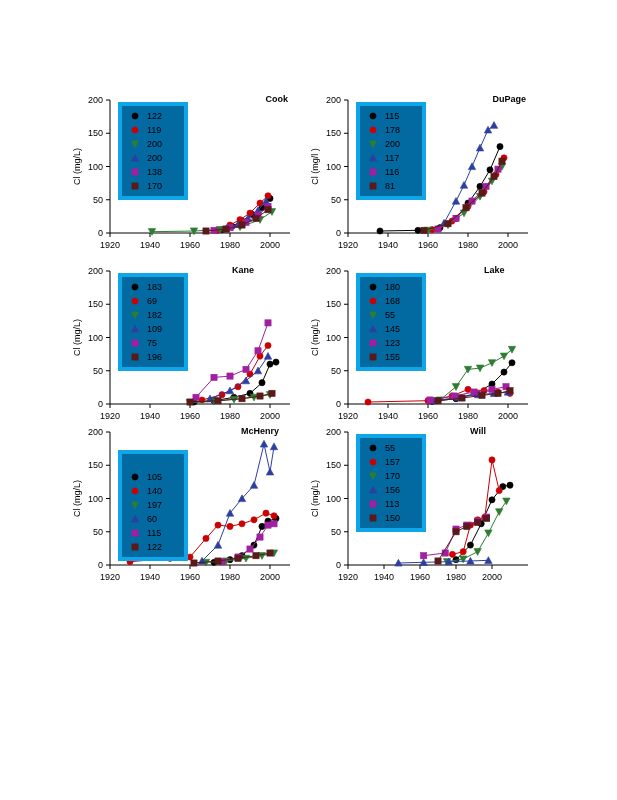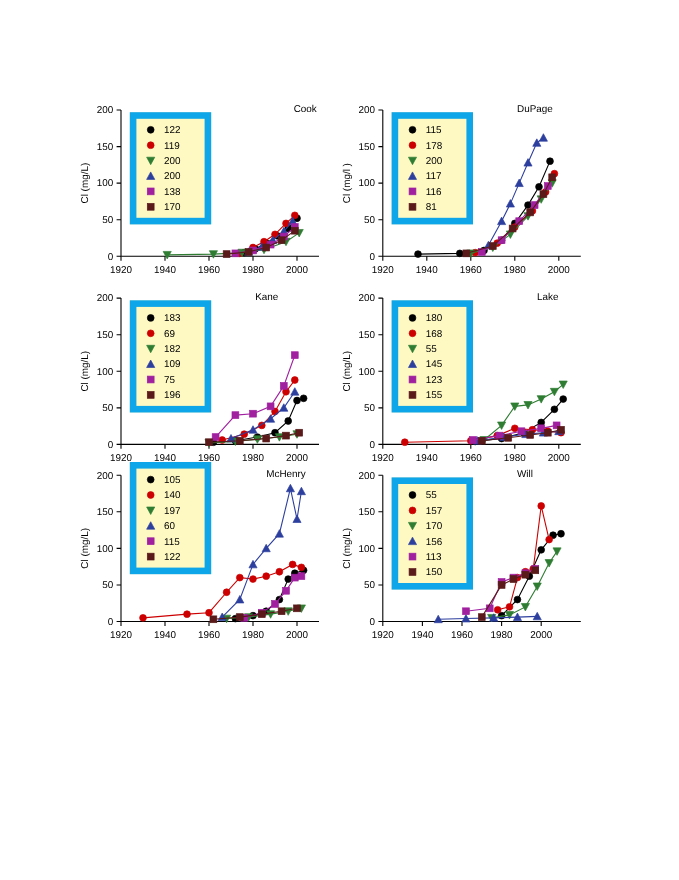--- a/index.html
+++ b/index.html
@@ -1,20 +1,20 @@
 <!DOCTYPE html>
 <html><head>
 <meta charset="utf-8">
 <style>
   html,body{margin:0;padding:0;background:#ffffff;}
   body{width:617px;height:800px;font-family:"Liberation Sans",sans-serif;color:#000;}
   #sheet{position:relative;width:617px;height:800px;}
   .panel{position:absolute;}
-  .plot-title{position:absolute;font-size:9px;font-weight:normal;color:#000;}
-  .legend{position:absolute;border:6px solid #0ea5e9;background:#fef9c3;}
+  .plot-title{position:absolute;font-size:9px;font-weight:bold;color:#000;}
+  .legend{position:absolute;border:4px solid #0ea5e9;background:#0369a1;}
   .legend-row{display:flex;align-items:center;height:14px;padding-left:5px;}
   .legend-sym{width:16px;display:flex;justify-content:center;align-items:center;}
   .legend-label{font-size:9px;margin-left:4px;color:#000;}
   svg{display:block;}
 </style>
 </head>
 <body>
 
 <div id="sheet">
     <div class="panel" style="left: 55px; top: 88px; width: 250px; height: 175px;">
@@ -219,21 +219,21 @@
         <g>
           <polyline points="131.0,142.3 155.0,135.7 173.0,119.7 189.0,105.1 201.0,88.5 209.0,73.2" fill="none" stroke="#5a1a1a" stroke-width="1"></polyline>
           <rect x="127.9" y="139.24" width="6.2" height="6.2" fill="#5a1a1a" stroke="#5a1a1a" stroke-width="0.6"></rect>
           <rect x="151.9" y="132.59" width="6.2" height="6.2" fill="#5a1a1a" stroke="#5a1a1a" stroke-width="0.6"></rect>
           <rect x="169.9" y="116.63000000000001" width="6.2" height="6.2" fill="#5a1a1a" stroke="#5a1a1a" stroke-width="0.6"></rect>
           <rect x="185.9" y="102" width="6.2" height="6.2" fill="#5a1a1a" stroke="#5a1a1a" stroke-width="0.6"></rect>
           <rect x="197.9" y="85.375" width="6.2" height="6.2" fill="#5a1a1a" stroke="#5a1a1a" stroke-width="0.6"></rect>
           <rect x="205.9" y="70.08" width="6.2" height="6.2" fill="#5a1a1a" stroke="#5a1a1a" stroke-width="0.6"></rect>
         </g>
       </svg>
-      <div class="plot-title" style="left: 177px; top: 6px; width: 56px; text-align: left;">DuPage</div>
+      <div class="plot-title" style="left: 177px; top: 6px; width: 56px; text-align: right;">DuPage</div>
       <div class="legend" style="left: 63px; top: 14px; width: 62px; padding-top: 3px; padding-bottom: 3px;">
         <div class="legend-row">
           <span class="legend-sym">
             <svg width="12" height="12">
               <circle cx="6" cy="6" r="3.1" fill="#000000" stroke="#000000" stroke-width="0.6"></circle>
             </svg>
           </span>
           <span class="legend-label">115</span>
         </div>
         <div class="legend-row">
@@ -478,21 +478,21 @@
         </g>
         <g>
           <polyline points="145.0,141.7 169.0,139.0 189.0,136.4 205.0,134.4 217.0,131.7" fill="none" stroke="#5a1a1a" stroke-width="1"></polyline>
           <rect x="141.9" y="138.57500000000002" width="6.2" height="6.2" fill="#5a1a1a" stroke="#5a1a1a" stroke-width="0.6"></rect>
           <rect x="165.9" y="135.915" width="6.2" height="6.2" fill="#5a1a1a" stroke="#5a1a1a" stroke-width="0.6"></rect>
           <rect x="185.9" y="133.255" width="6.2" height="6.2" fill="#5a1a1a" stroke="#5a1a1a" stroke-width="0.6"></rect>
           <rect x="201.9" y="131.26000000000002" width="6.2" height="6.2" fill="#5a1a1a" stroke="#5a1a1a" stroke-width="0.6"></rect>
           <rect x="213.9" y="128.6" width="6.2" height="6.2" fill="#5a1a1a" stroke="#5a1a1a" stroke-width="0.6"></rect>
         </g>
       </svg>
-      <div class="plot-title" style="left: 177px; top: 6px; width: 56px; text-align: center;">Lake</div>
+      <div class="plot-title" style="left: 191px; top: 6px; width: 56px; text-align: left;">Lake</div>
       <div class="legend" style="left: 63px; top: 14px; width: 62px; padding-top: 3px; padding-bottom: 3px;">
         <div class="legend-row">
           <span class="legend-sym">
             <svg width="12" height="12">
               <circle cx="6" cy="6" r="3.1" fill="#000000" stroke="#000000" stroke-width="0.6"></circle>
             </svg>
           </span>
           <span class="legend-label">180</span>
         </div>
         <div class="legend-row">
@@ -615,21 +615,21 @@
         <g>
           <polyline points="139.0,143.0 163.0,141.0 183.0,138.3 201.0,135.7 215.0,133.0" fill="none" stroke="#5a1a1a" stroke-width="1"></polyline>
           <rect x="135.9" y="139.905" width="6.2" height="6.2" fill="#5a1a1a" stroke="#5a1a1a" stroke-width="0.6"></rect>
           <rect x="159.9" y="137.91" width="6.2" height="6.2" fill="#5a1a1a" stroke="#5a1a1a" stroke-width="0.6"></rect>
           <rect x="179.9" y="135.25" width="6.2" height="6.2" fill="#5a1a1a" stroke="#5a1a1a" stroke-width="0.6"></rect>
           <rect x="197.9" y="132.59" width="6.2" height="6.2" fill="#5a1a1a" stroke="#5a1a1a" stroke-width="0.6"></rect>
           <rect x="211.9" y="129.93" width="6.2" height="6.2" fill="#5a1a1a" stroke="#5a1a1a" stroke-width="0.6"></rect>
         </g>
       </svg>
       <div class="plot-title" style="left: 177px; top: 6px; width: 56px; text-align: center;">McHenry</div>
-      <div class="legend" style="left: 63px; top: 0; width: 62px; padding-top: 3px; padding-bottom: 3px;">
+      <div class="legend" style="left: 63px; top: 30px; width: 62px; padding-top: 16px; padding-bottom: 3px;">
         <div class="legend-row">
           <span class="legend-sym">
             <svg width="12" height="12">
               <circle cx="6" cy="6" r="3.1" fill="#000000" stroke="#000000" stroke-width="0.6"></circle>
             </svg>
           </span>
           <span class="legend-label">105</span>
         </div>
         <div class="legend-row">
           <span class="legend-sym">

